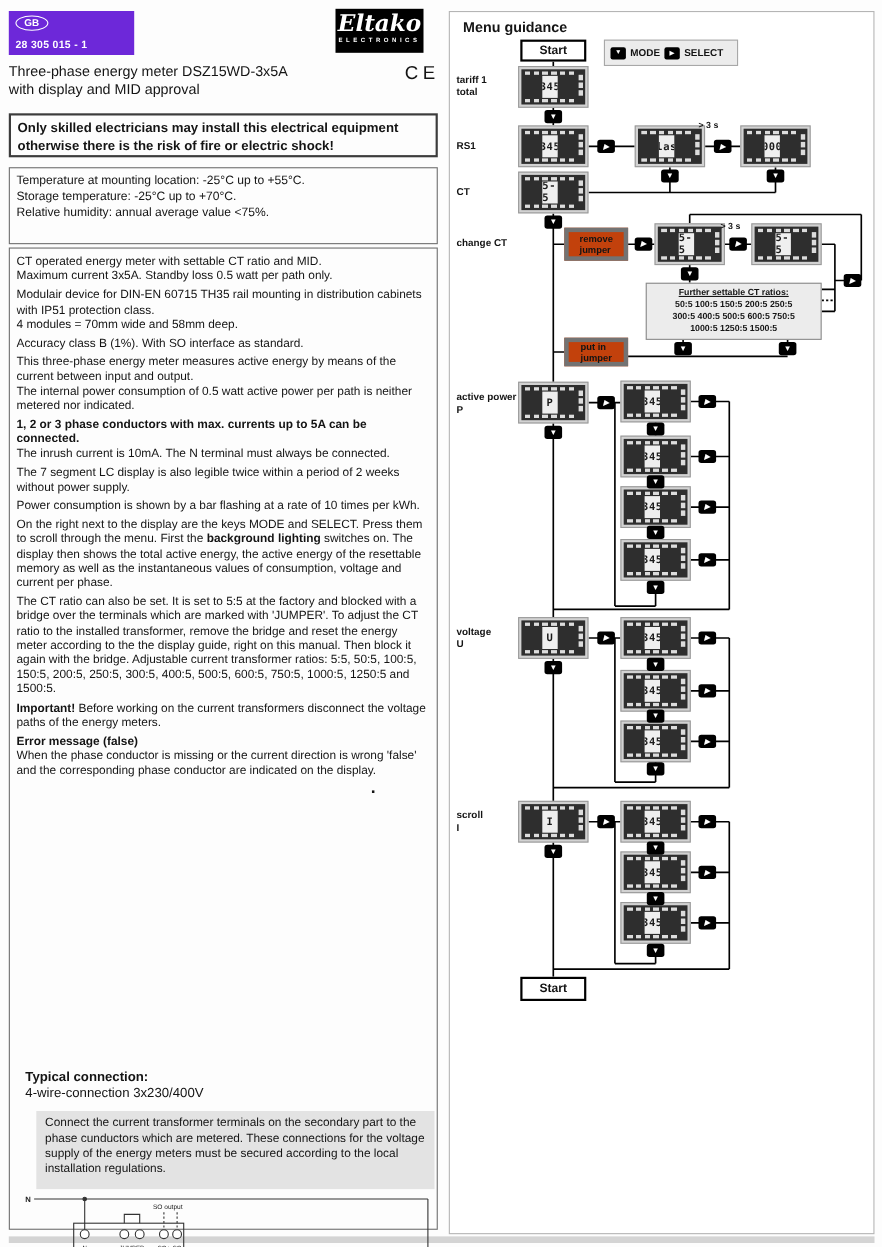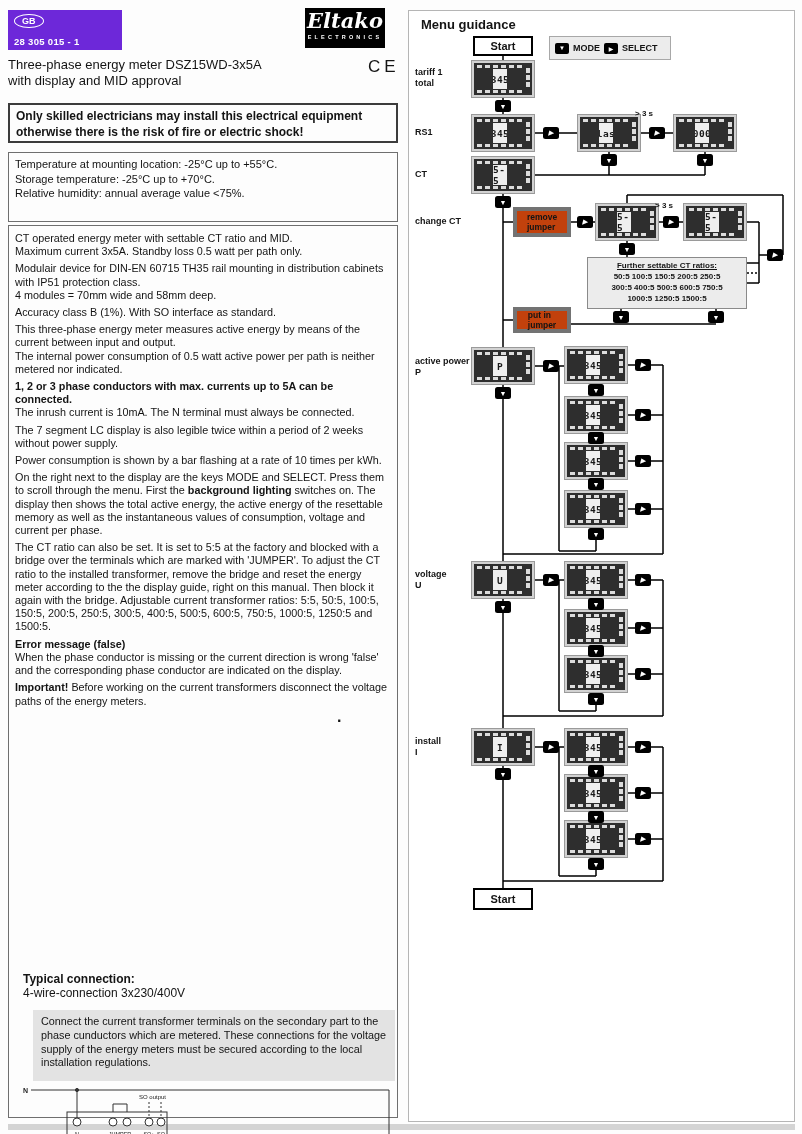--- a/index.html
+++ b/index.html
@@ -81,22 +81,22 @@
     <p>Modulair device for DIN-EN 60715 TH35 rail mounting in distribution cabinets with IP51 protection class.
 4 modules = 70mm wide and 58mm deep.</p>
     <p>Accuracy class B (1%). With SO interface as standard.</p>
     <p>This three-phase energy meter measures active energy by means of the current between input and output.
 The internal power consumption of 0.5 watt active power per path is neither metered nor indicated.</p>
     <p><b>1, 2 or 3 phase conductors with max. currents up to 5A can be connected.</b><br><span>The inrush current is 10mA. The N terminal must always be connected.</span></p>
     <p class="b">The 7 segment LC display is also legible twice within a period of 2 weeks without power supply.</p>
     <p>Power consumption is shown by a bar flashing at a rate of 10 times per kWh.</p>
     <p><span>On the right next to the display are the keys MODE and SELECT. Press them to scroll through the menu. First the </span><b>background lighting</b><span> switches on. The display then shows the total active energy, the active energy of the resettable memory as well as the instantaneous values of consumption, voltage and current per phase.</span></p>
     <p>The CT ratio can also be set. It is set to 5:5 at the factory and blocked with a bridge over the terminals which are marked with 'JUMPER'. To adjust the CT ratio to the installed transformer, remove the bridge and reset the energy meter according to the the display guide, right on this manual. Then block it again with the bridge. Adjustable current transformer ratios: 5:5, 50:5, 100:5, 150:5, 200:5, 250:5, 300:5, 400:5, 500:5, 600:5, 750:5, 1000:5, 1250:5 and 1500:5.</p>
+    <p><b>Important!</b><span> Before working on the current transformers disconnect the voltage paths of the energy meters.</span></p>
     <p><b>Error message (false)</b><br><span>When the phase conductor is missing or the current direction is wrong 'false' and the corresponding phase conductor are indicated on the display.</span></p>
-    <p><b>Important!</b><span> Before working on the current transformers disconnect the voltage paths of the energy meters.</span></p>
   </div>
   <span class="dot">.</span>
 
   <div class="abs" id="typical">
     <div class="th">Typical connection:</div>
     <div>4-wire-connection 3x230/400V</div>
   </div>
   <div class="abs" id="notebox">Connect the current transformer terminals on the secondary part to the phase cunductors which are metered. These connections for the voltage supply of the energy meters must be secured according to the local installation regulations.</div>
 
   <svg class="abs" id="schem" width="380" height="258" viewBox="0 0 380 258">
@@ -188,21 +188,21 @@
 
   <div class="abs flabel" style="left:6px;top:56px">tariff 1
 total</div>
   <div class="abs flabel" style="left:6px;top:116px">RS1</div>
   <div class="abs flabel" style="left:6px;top:158px">CT</div>
   <div class="abs flabel" style="left:6px;top:205px">change CT</div>
   <div class="abs flabel" style="left:6px;top:345px">active power
 P</div>
   <div class="abs flabel" style="left:6px;top:558px">voltage
 U</div>
-  <div class="abs flabel" style="left:6px;top:725px">install
+  <div class="abs flabel" style="left:6px;top:725px">scroll
 I</div>
   <div class="abs hold" style="left:226px;top:98px">&gt; 3 s</div>
   <div class="abs hold" style="left:246px;top:190px">&gt; 3 s</div>
 
   <div class="abs fbox" style="left:104px;top:196px;width:58px;height:30px">remove
 jumper</div>
   <div class="abs fbox" style="left:104px;top:296px;width:58px;height:26px">put in
 jumper</div>
   <div class="abs" id="ratios">
     <div class="rt">Further settable CT ratios:</div>

